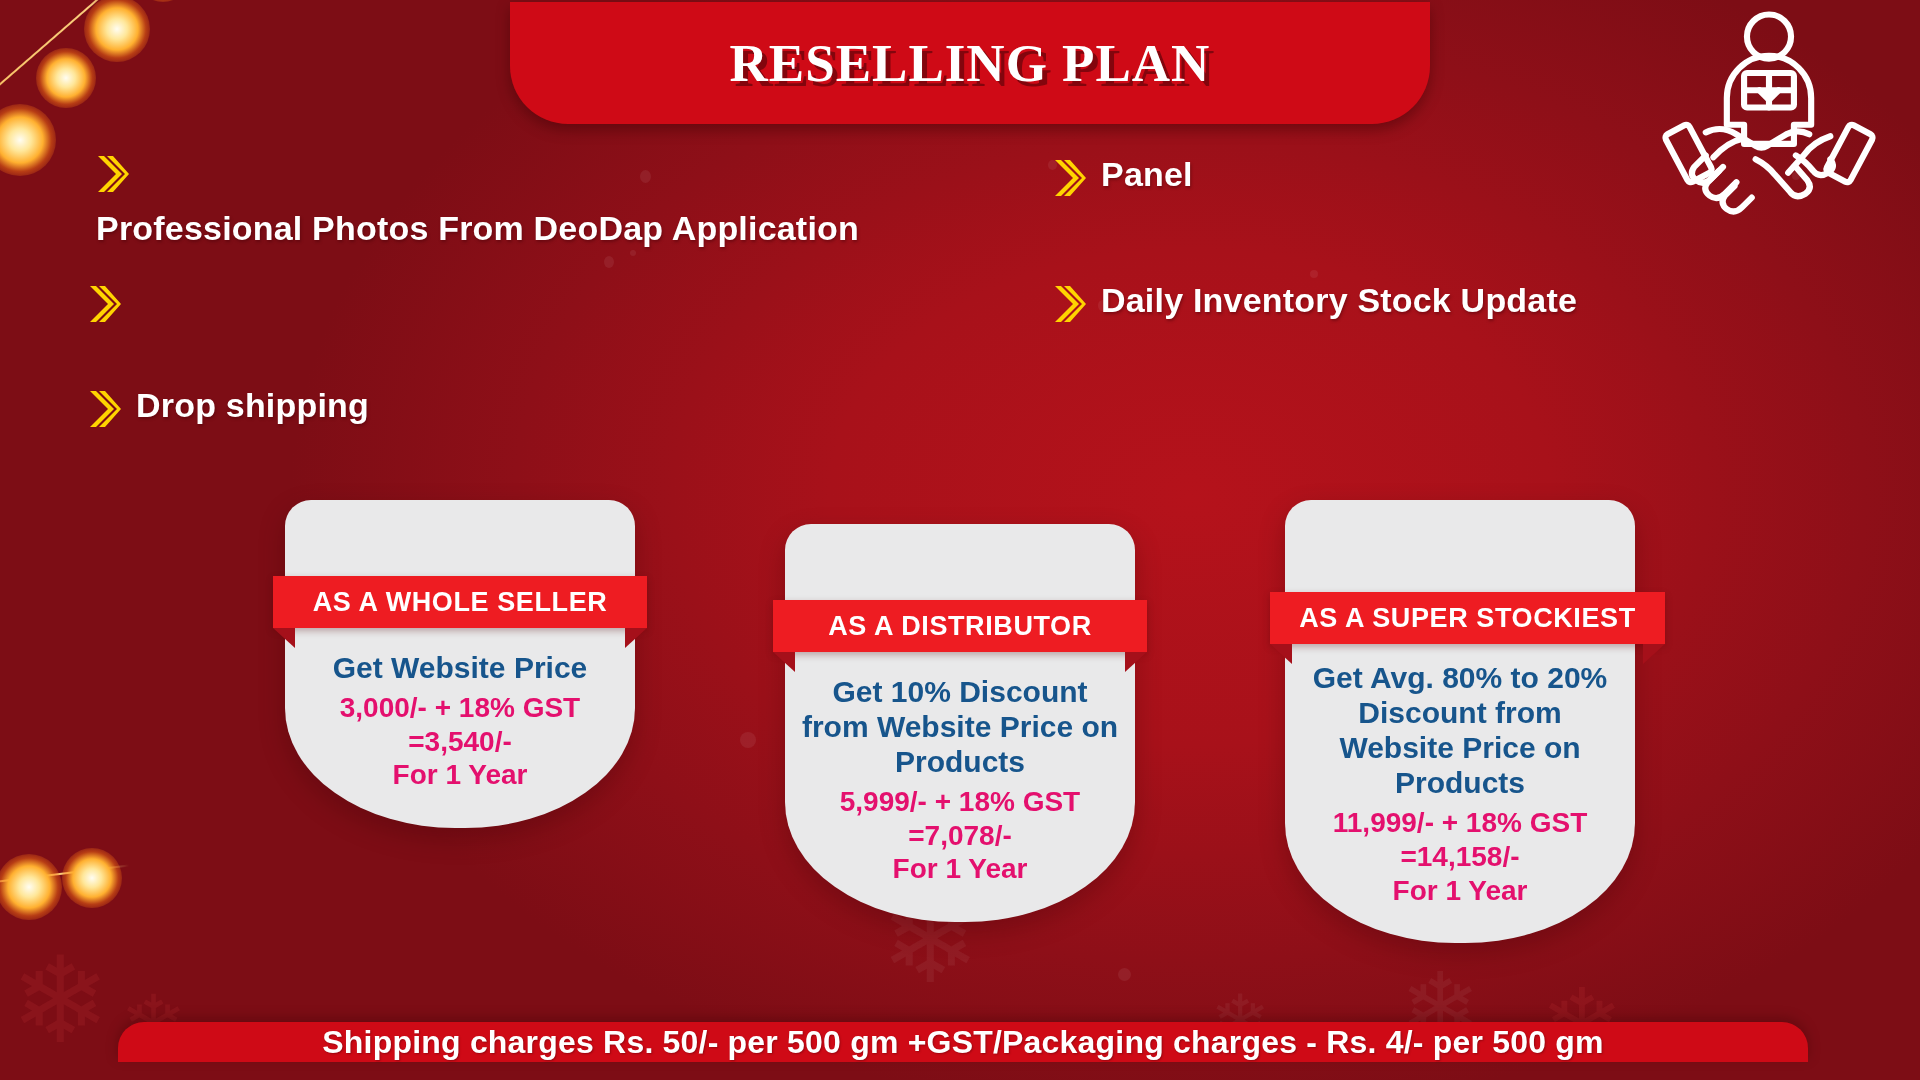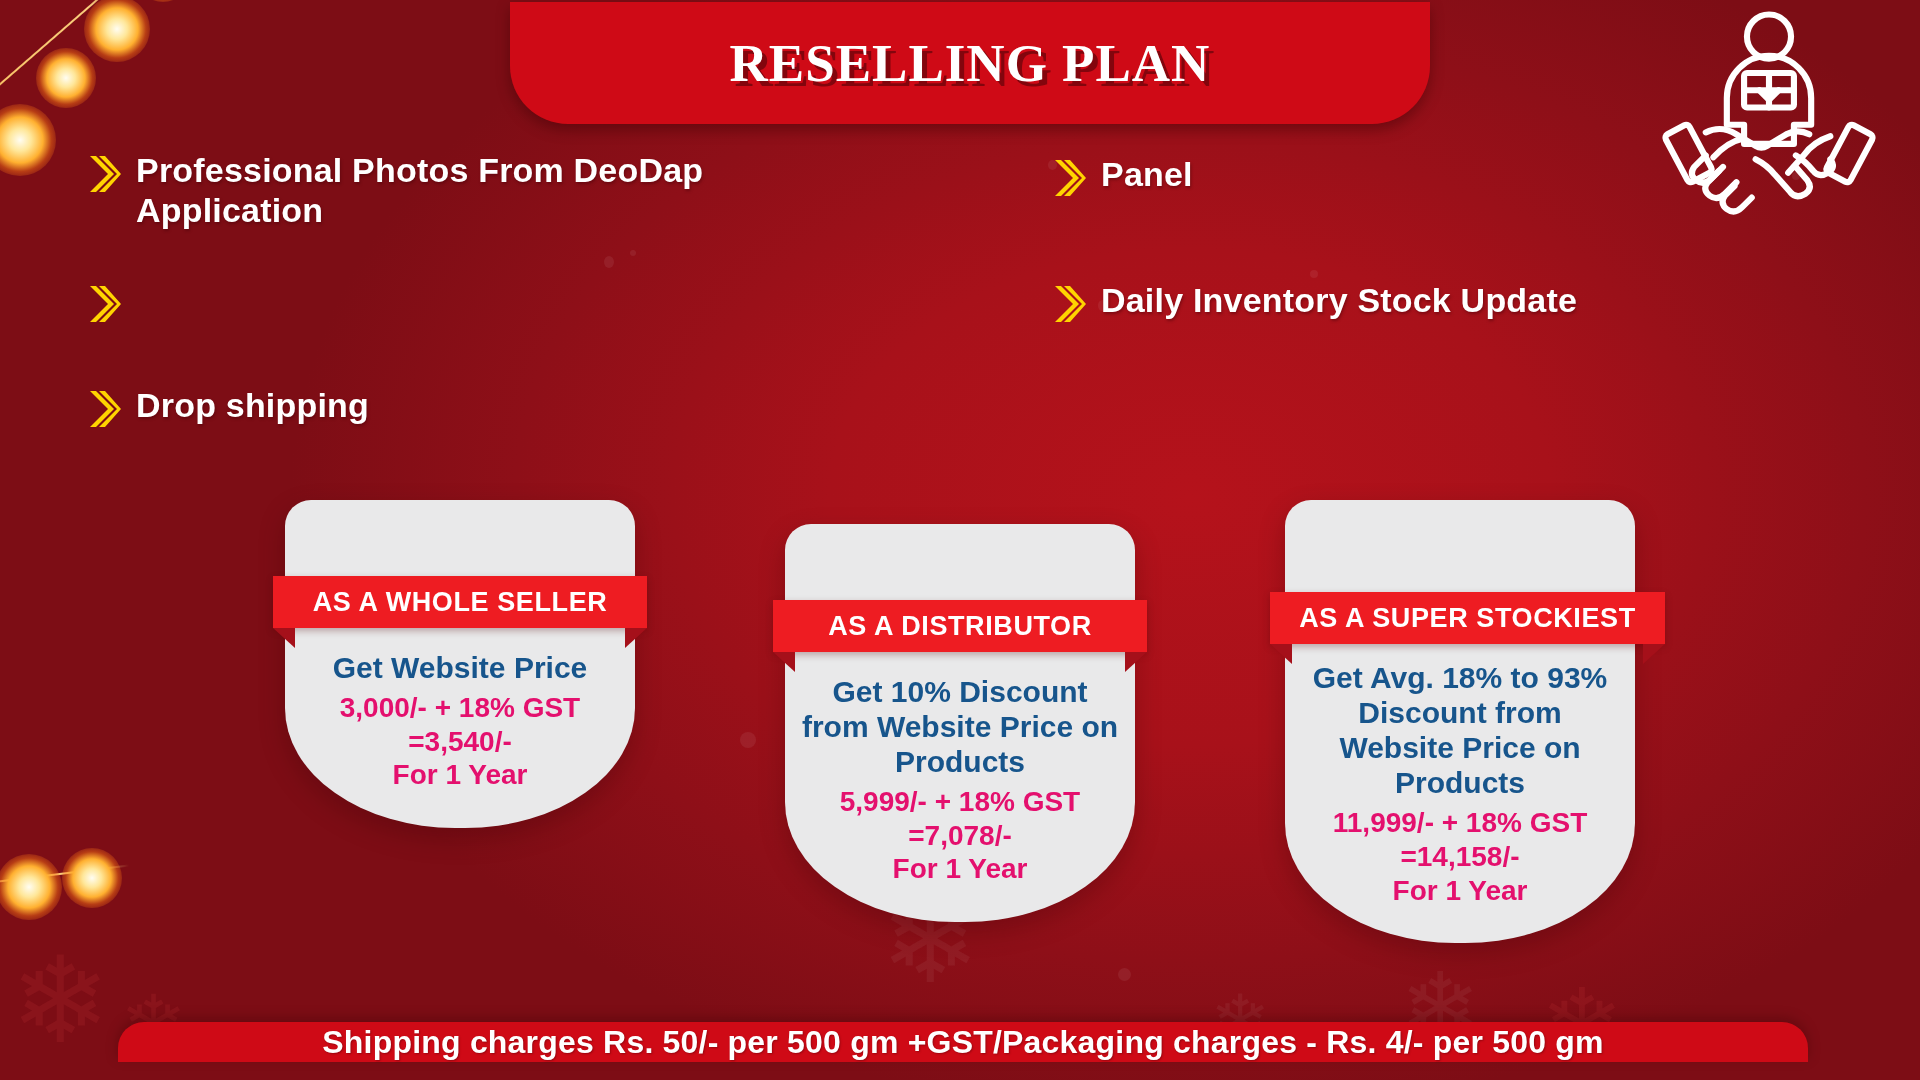--- a/index.html
+++ b/index.html
@@ -262,21 +262,21 @@
     <path d="M92 69 q-9 3 -14 10 l-8 9"></path>
     <path d="M27 79 l-6 6 q-3 4 1 7 q4 3 8 -1 l6 -6"></path>
     <path d="M34 87 l-6 6 q-3 4 1 7 q4 3 8 -1 l6 -6"></path>
     <path d="M42 95 l-5 5 q-3 4 1 7 q4 3 8 -1 l5 -5"></path>
     <path d="M53 81 q6 3 10 8 l8 9 q3 4 8 1 q4 -3 1 -7 l-6 -7"></path>
     <path d="M74 79 q5 3 9 8 q3 4 8 1 q4 -3 1 -7"></path>
   </svg>
 
   <div class="features">
 
-    <div class="feat" style="left:0; top:0; width:800px;">
+    <div class="feat" style="left:8px; top:0; width:800px;flex-direction:column;">
       <svg class="chev" viewBox="0 0 34 40">
         <path d="M2 2 L20 20 L2 38 L8 38 L26 20 L8 2 Z" fill="#ffd400"></path>
         <path d="M11 2 L29 20 L11 38 L17 38 L33 20 L17 2 Z" fill="#ffd400"></path>
       </svg>
       <div class="feat-label">Professional Photos From DeoDap Application</div>
     </div>
 
     <div class="feat" style="left:965px; top:4px;">
       <svg class="chev" viewBox="0 0 34 40">
         <path d="M2 2 L20 20 L2 38 L8 38 L26 20 L8 2 Z" fill="#ffd400"></path>
@@ -349,21 +349,21 @@
     <div class="card" style="left:1285px; top:500px;">
       <div class="card-cap"></div>
       <div class="ribbon-wrap" style="margin:16px -30px 0 -15px;">
         <div class="ribbon">
           <span class="fold-l"></span>
           <span class="fold-r"></span>
           <span class="ribbon-label">AS A SUPER STOCKIEST</span>
         </div>
       </div>
       <div class="card-body" style="padding-top:16px;">
-        <div class="card-head">Get Avg. 18% to 93% Discount from Website Price on Products</div>
+        <div class="card-head">Get Avg. 80% to 20% Discount from Website Price on Products</div>
         <div class="card-price">11,999/- + 18% GST</div>
         <div class="card-price">=14,158/-</div>
         <div class="card-price">For 1 Year</div>
       </div>
     </div>
 
   </div>
 
   <div class="footer-banner">
     <span class="footer-text">Shipping charges Rs. 50/- per 500 gm +GST/Packaging charges - Rs. 4/- per 500 gm</span>

